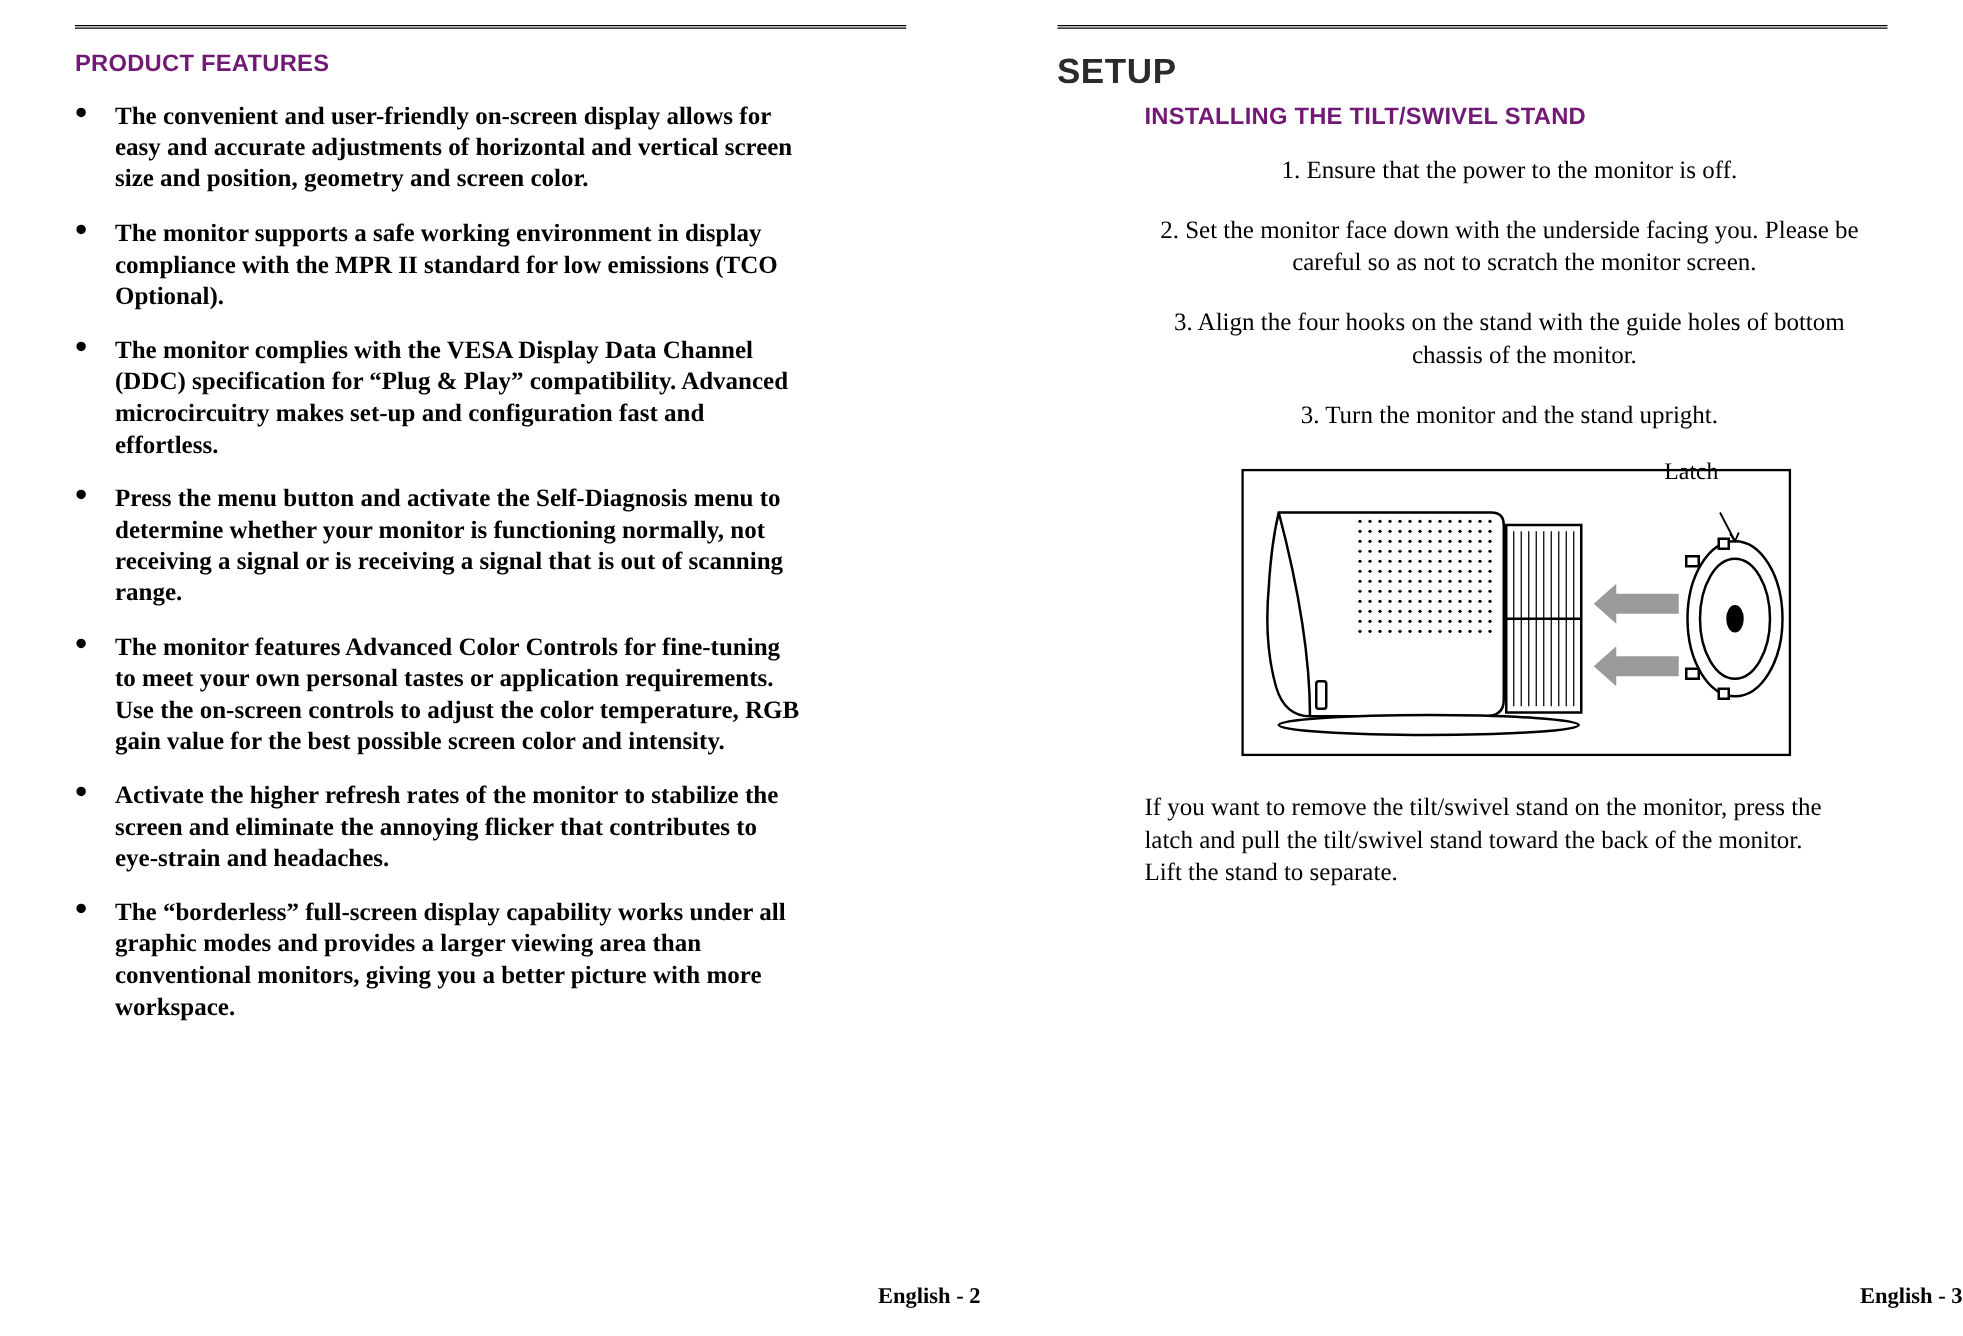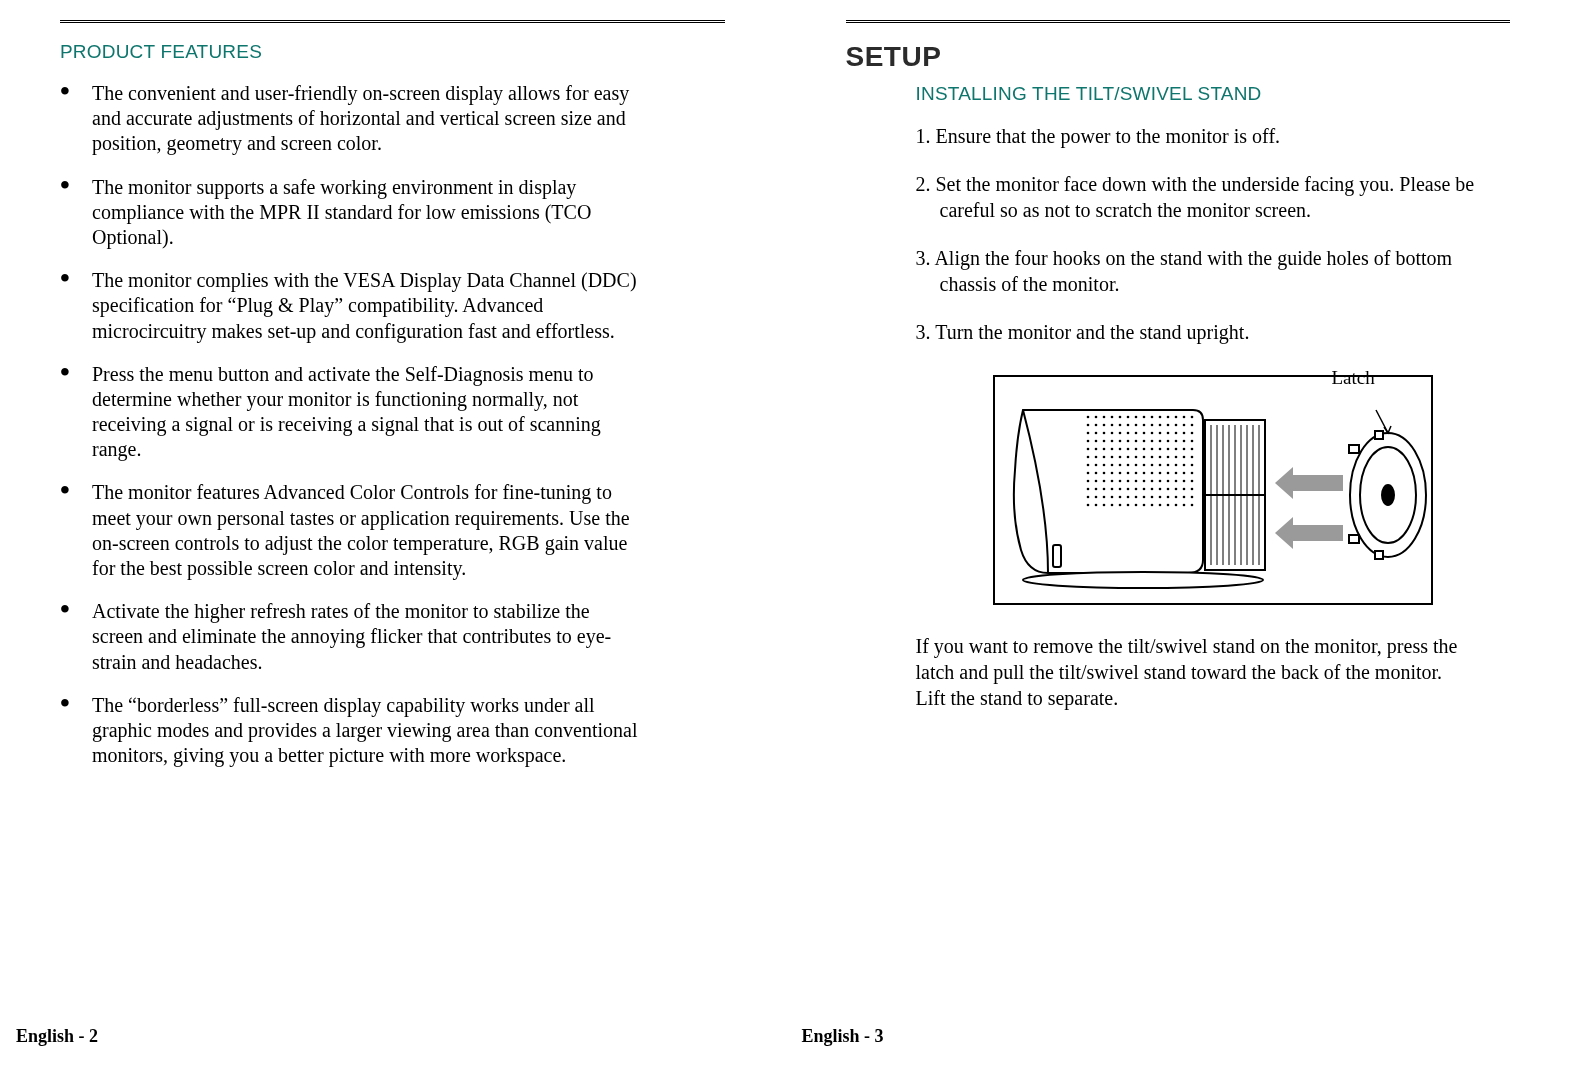--- a/index.html
+++ b/index.html
@@ -2,30 +2,30 @@
 <html><head>
 <meta charset="utf-8">
 <style>
   html,body{margin:0;padding:0;background:#fff;color:#000;font-family:"Times New Roman",Times,serif;}
   body{width:1570px;height:1069px;overflow:hidden;}
   .spread{display:flex;height:100%;}
   .page{flex:1;position:relative;padding:20px 60px 0 60px;box-sizing:border-box;}
   .page.left{border-right:1px solid rgba(0,0,0,0);}
   .toprule{border-top:3px double #000;height:0;margin:0 0 18px 0;}
   .h1-sans{font-family:Verdana,Geneva,Tahoma,sans-serif;font-weight:700;font-size:28px;letter-spacing:0.5px;color:#2b2b2b;margin:0 0 10px 0;}
-  .h2-sans{font-family:Verdana,Geneva,Tahoma,sans-serif;font-weight:400;font-size:19px;letter-spacing:0.2px;color:#0f766e;margin:0 0 18px 0;}
+  .h2-sans{font-family:Verdana,Geneva,Tahoma,sans-serif;font-weight:700;font-size:19px;letter-spacing:0.2px;color:#701a75;margin:0 0 18px 0;}
   .left .h2-sans{margin-top:12px;}
   .right .content{padding-left:70px;}
-  ul.features{list-style:none;padding:0;margin:12px 0 0 0;}
+  ul.features{list-style:none;padding:0;margin:12px 0 0 0;font-weight:bold;}
   ul.features>li{position:relative;padding-left:32px;font-size:20px;line-height:1.26;margin-bottom:18px;max-width:550px;}
   ul.features>li::before{content:"•";position:absolute;left:0;top:-4px;font-size:28px;line-height:1;font-weight:900;}
-  ol.steps{list-style:none;padding:0;margin:0;counter-reset:step;}
+  ol.steps{list-style:none;padding:0;margin:0;counter-reset:step;text-align:center;}
   ol.steps>li{font-size:20px;line-height:1.3;margin-bottom:22px;max-width:560px;text-indent:-24px;padding-left:24px;}
   .note{font-size:20px;line-height:1.3;max-width:560px;margin-top:28px;}
-  .pagefoot{position:absolute;bottom:22px;left:16px;right:0;text-align:left;font-family:"Times New Roman",serif;font-weight:700;font-size:18px;}
+  .pagefoot{position:absolute;bottom:22px;left:0;right:0;text-align:right;font-family:"Times New Roman",serif;font-weight:700;font-size:18px;}
   
   .figure{margin:30px auto 14px auto;width:440px;position:relative;}
   .latch-label{position:absolute;right:58px;top:-8px;font-size:19px;}
   svg{display:block;}
 </style>
 </head>
 <body>
 
 <div class="spread">
 

